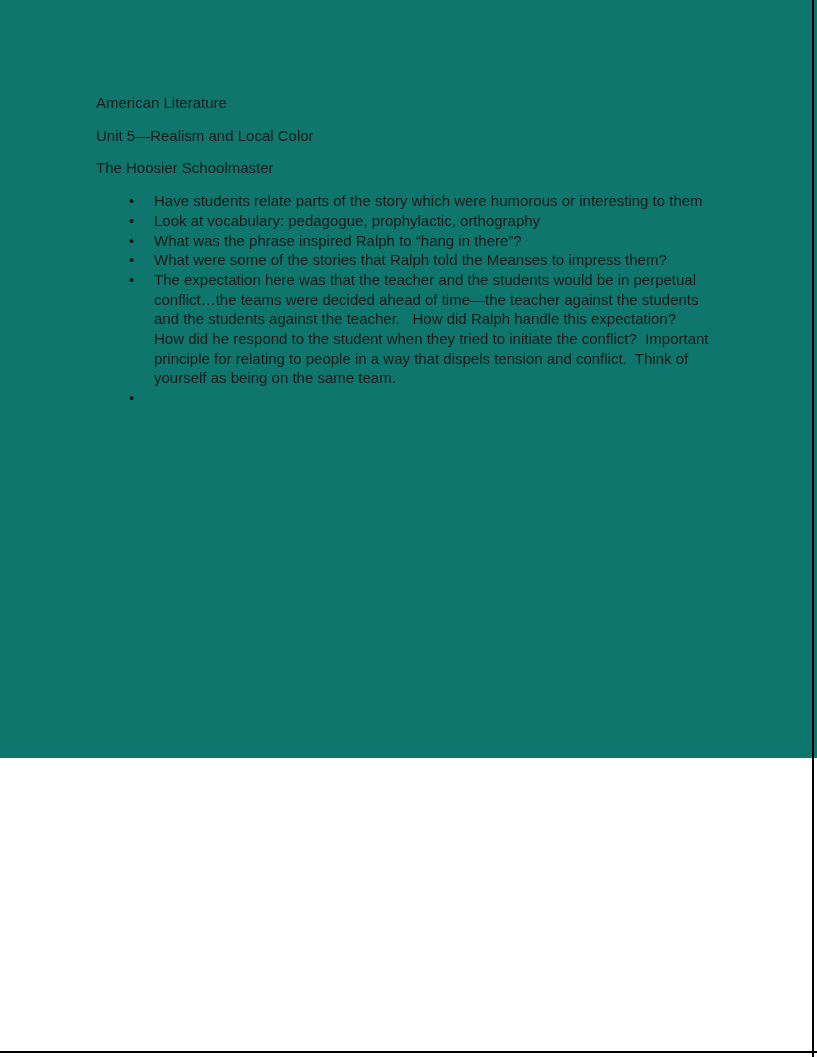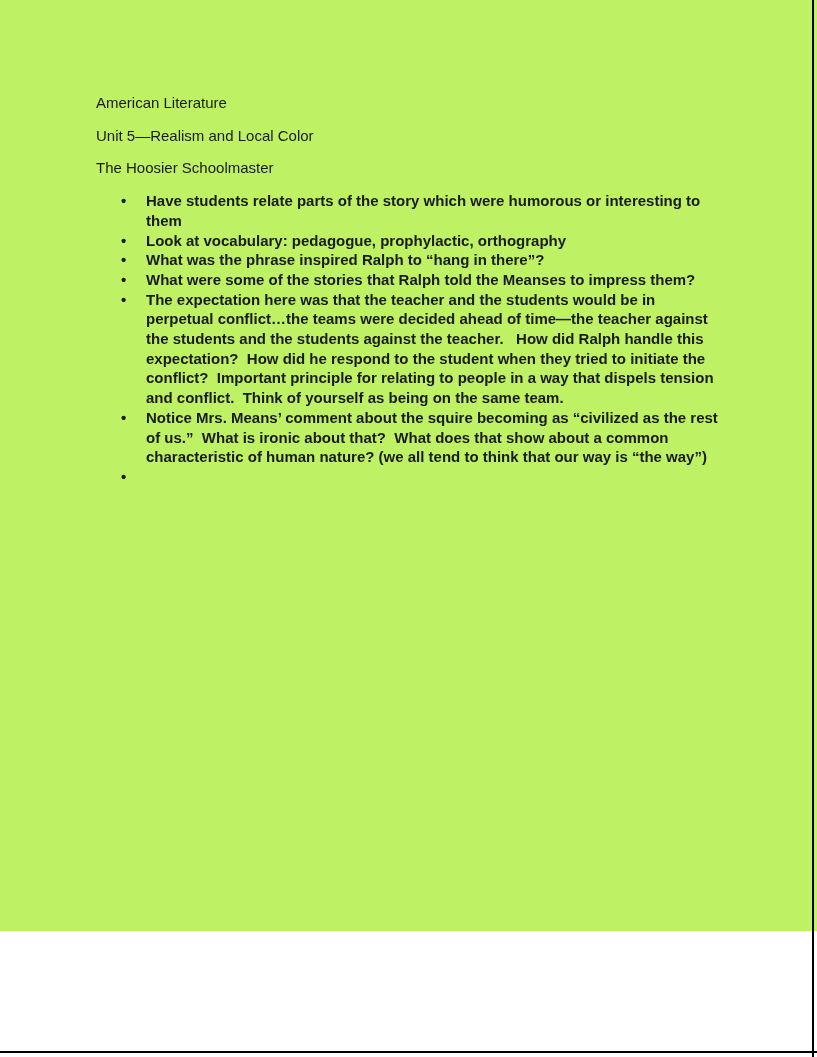--- a/index.html
+++ b/index.html
@@ -9,41 +9,40 @@
   body {
     width: 817px;
     height: 1057px;
     background: #ffffff;
     overflow: hidden;
     font-family: "Liberation Sans", sans-serif;
   }
   .page {
     position: relative;
     width: 817px;
-    height: 931px;
-    background: #bef264;
+    height: 758px;
+    background: #0f766e;
     color: #1a1a1a;
   }
   .content {
     position: absolute;
     left: 96px;
     top: 93px;
     width: 626px;
     font-size: 15px;
     line-height: 19.7px;
   }
   p.head {
     margin: 0 0 13px 0;
     white-space: pre-wrap;
   }
   ul.bullets {
-    margin: 0;
+    margin: 8px;
     padding: 0;
     list-style: none;
-    font-weight: bold;
   }
   ul.bullets li {
     position: relative;
     padding-left: 50px;
     min-height: 19.7px;
     white-space: pre-wrap;
   }
   ul.bullets li::before {
     content: "\2022";
     position: absolute;
@@ -74,19 +73,18 @@
   <div class="content">
     <p class="head">American Literature</p>
     <p class="head">Unit 5—Realism and Local Color</p>
     <p class="head">The Hoosier Schoolmaster</p>
     <ul class="bullets">
       <li>Have students relate parts of the story which were humorous or interesting to them</li>
       <li>Look at vocabulary: pedagogue, prophylactic, orthography</li>
       <li>What was the phrase inspired Ralph to “hang in there”?</li>
       <li>What were some of the stories that Ralph told the Meanses to impress them?</li>
       <li>The expectation here was that the teacher and the students would be in perpetual conflict…the teams were decided ahead of time—the teacher against the students and the students against the teacher.   How did Ralph handle this expectation?  How did he respond to the student when they tried to initiate the conflict?  Important principle for relating to people in a way that dispels tension and conflict.  Think of yourself as being on the same team.</li>
-      <li>Notice Mrs. Means’ comment about the squire becoming as “civilized as the rest of us.”  What is ironic about that?  What does that show about a common characteristic of human nature? (we all tend to think that our way is “the way”)</li>
       <li></li>
     </ul>
   </div>
   <div class="edge-right"></div>
   <div class="edge-bottom"></div>
 </div>
 
 </body></html>

